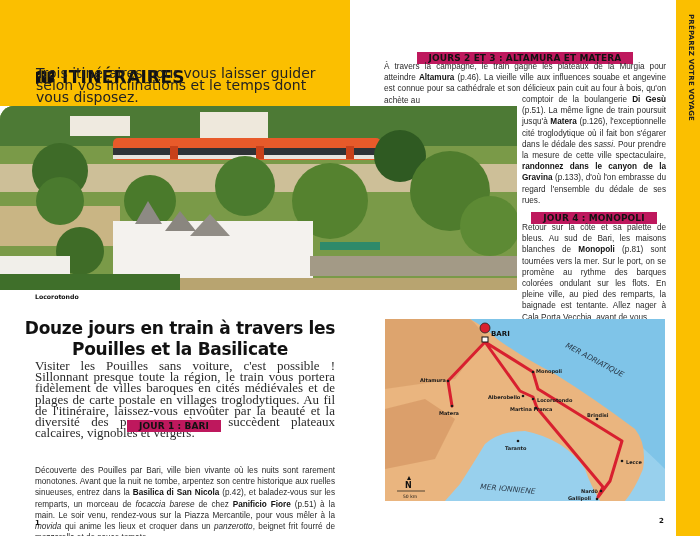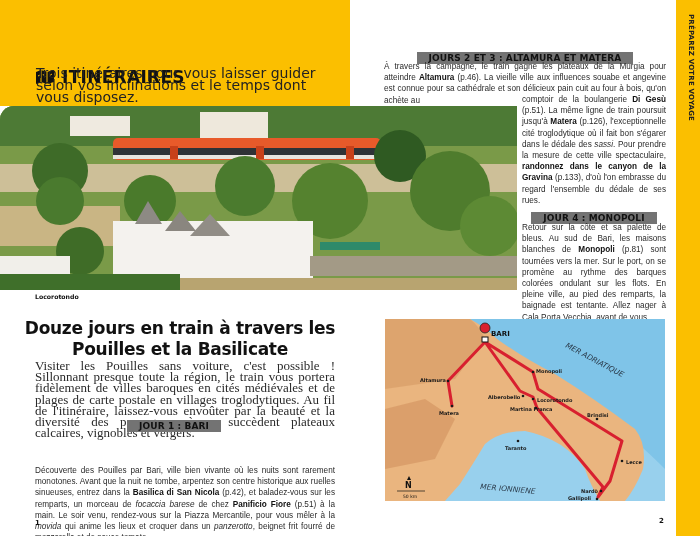--- a/index.html
+++ b/index.html
@@ -15,21 +15,21 @@
   .side-strip { position: absolute; right: 0; top: 0; width: 24px; height: 536px; background: #fbbf00; }
   .side-label { position: absolute; right: 5px; top: 14px; writing-mode: vertical-rl; font-family: "DejaVu Sans", sans-serif; font-size: 7px; font-weight: bold; color: #222; letter-spacing: 0.2px; }
 
   .photo { position: absolute; left: 0; top: 106px; width: 517px; height: 184px; overflow: hidden; border-top-left-radius: 14px; background: #6f8f3e; }
   .caption { position: absolute; left: 35px; top: 293px; font-family: "DejaVu Sans", sans-serif; font-size: 6.2px; font-weight: bold; color: #111; }
 
   .main-title { position: absolute; left: 20px; top: 318px; width: 320px; text-align: center; font-family: "DejaVu Sans", sans-serif; font-weight: bold; font-size: 17px; line-height: 21px; color: #111; letter-spacing: -0.3px; }
   .lead { position: absolute; left: 35px; top: 360px; width: 300px; font-family: Liberation Serif, serif; font-size: 13px; line-height: 11.2px; color: #2a2a2a; text-align: justify; }
 
   .day-heading-wrap { position: absolute; text-align: center; }
-  .day-heading { display: inline-block; background: #737373; font-family: "DejaVu Sans", sans-serif; font-weight: bold; font-size: 9px; padding: 1px 12px; color: #111; letter-spacing: 0.1px; }
+  .day-heading { display: inline-block; background: #be185d; font-family: "DejaVu Sans", sans-serif; font-weight: bold; font-size: 9px; padding: 1px 12px; color: #111; letter-spacing: 0.1px; }
 
   .body-serif { font-family: Liberation Sans, sans-serif; font-size: 8.2px; line-height: 11.2px; color: #2a2a2a; text-align: justify; }
   .body-serif b { color: #111; }
   .day1-text { position: absolute; left: 35px; top: 429px; width: 300px; margin-top: 36px; }
 
   .day23-text-full { position: absolute; left: 384px; top: 61px; width: 282px; }
   .day23-text-narrow { position: absolute; left: 522px; top: 94px; width: 144px; }
   .day4-text { position: absolute; left: 522px; top: 222px; width: 144px; }
 
   .map { position: absolute; left: 385px; top: 319px; width: 280px; height: 182px; overflow: hidden; background: #7fc4e8; }

